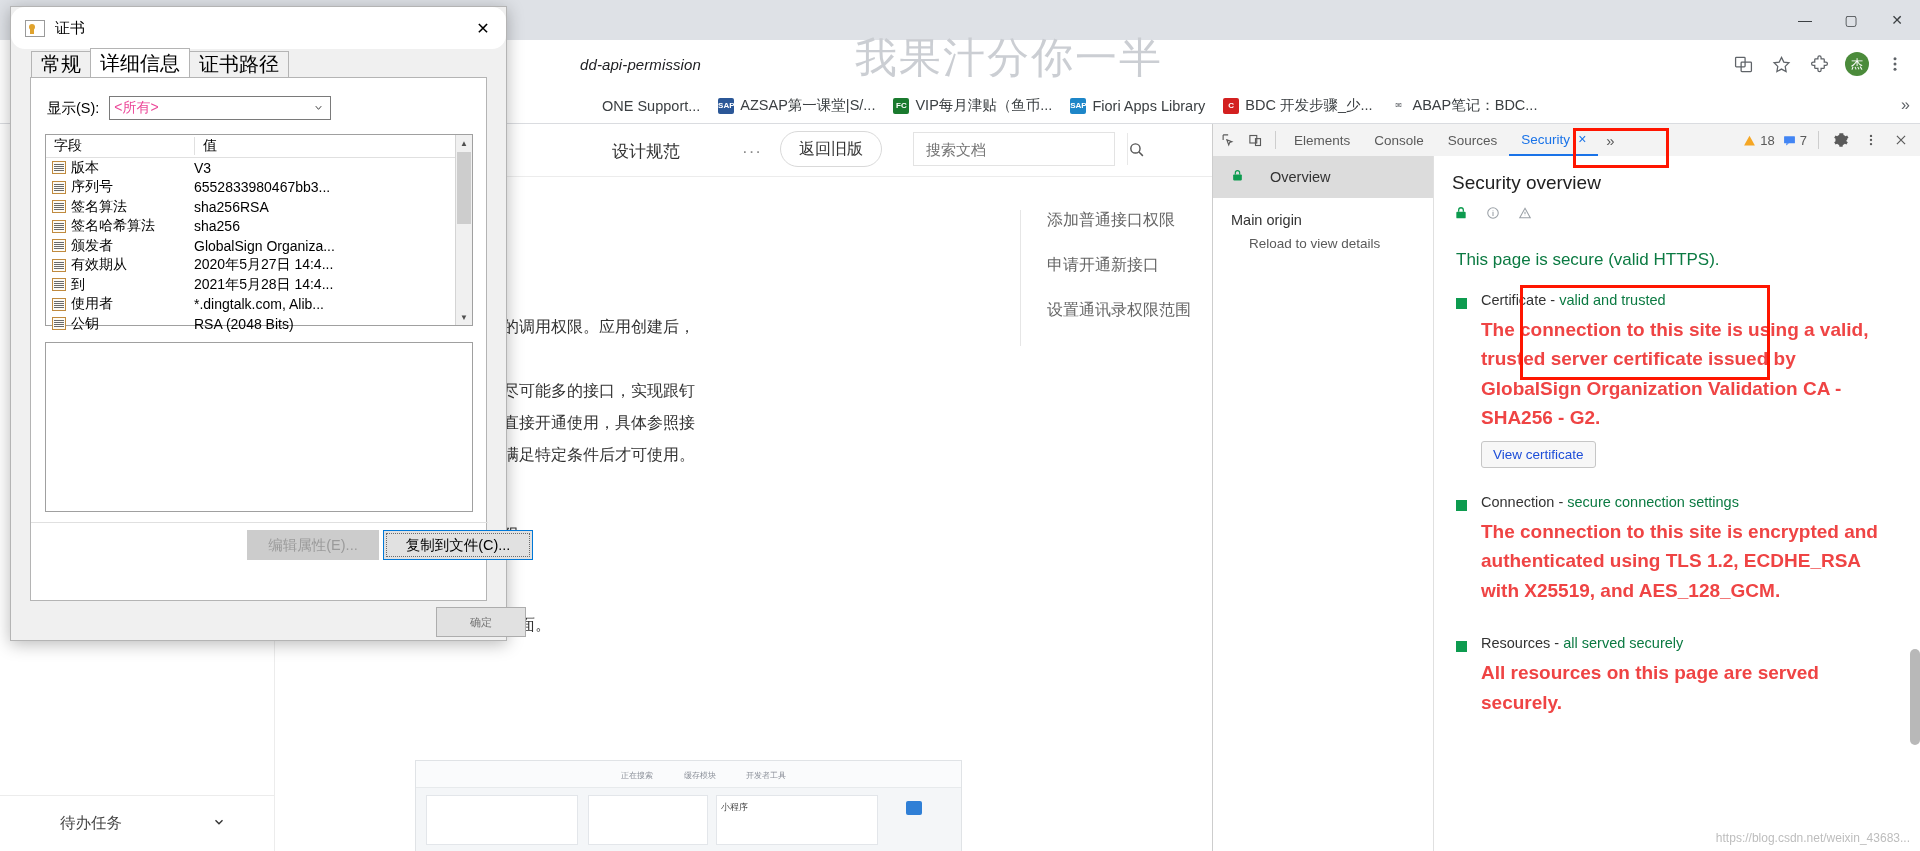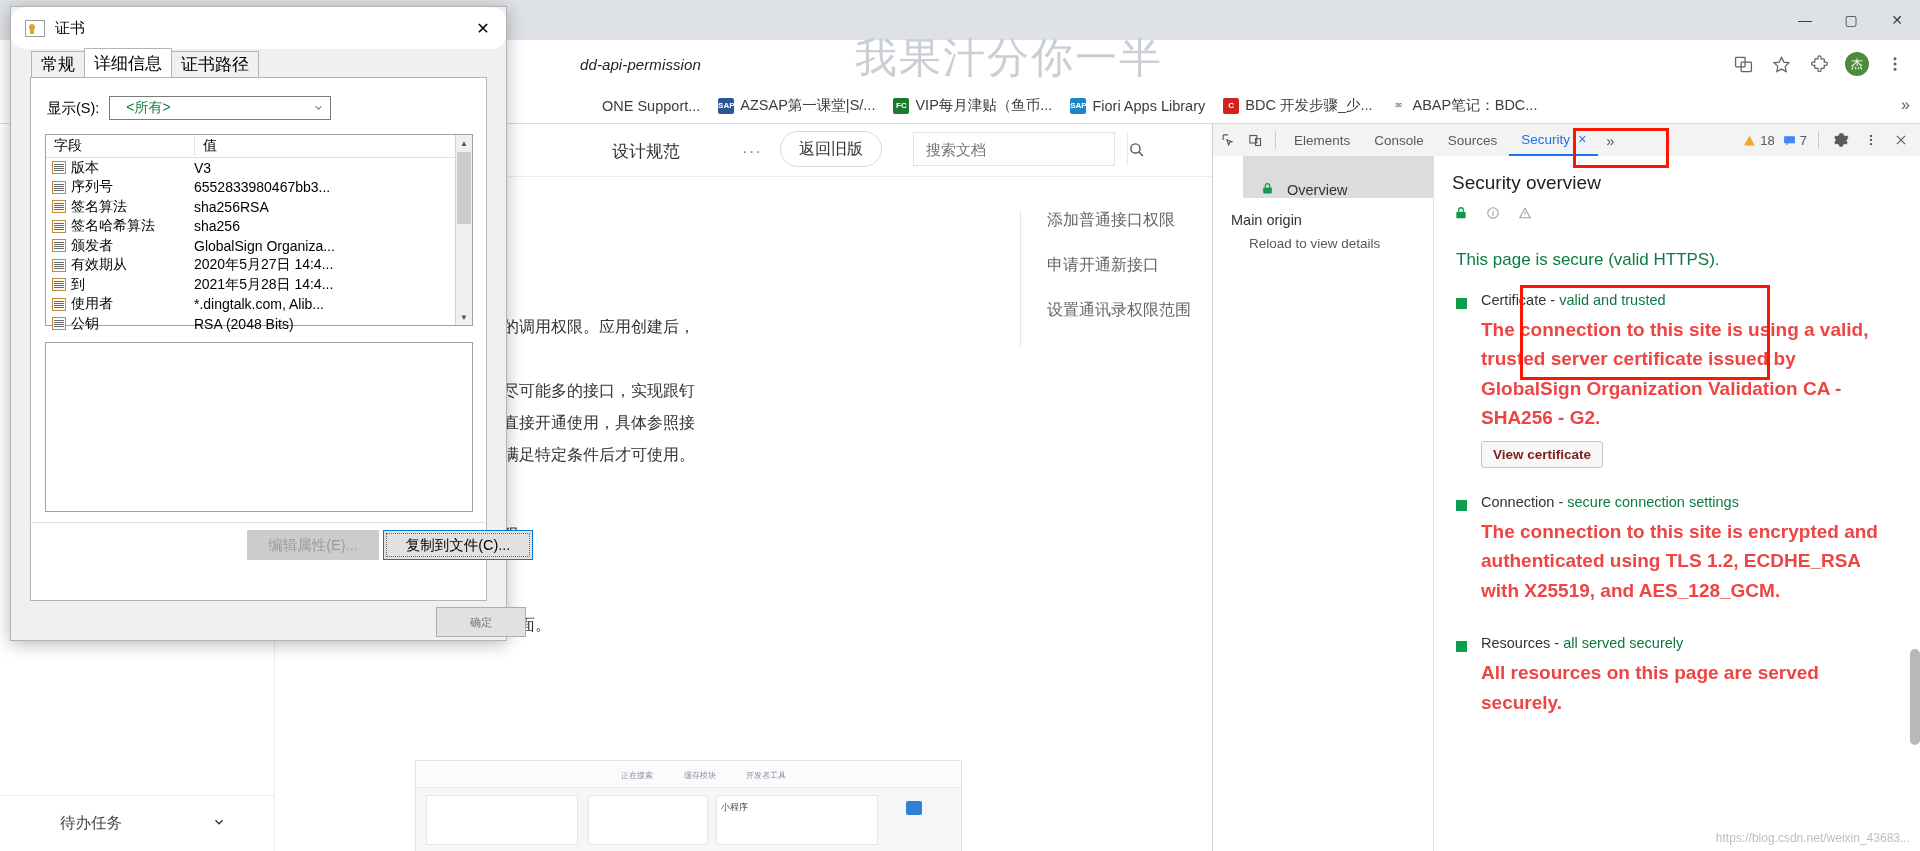--- a/index.html
+++ b/index.html
@@ -75,63 +75,63 @@
               display:flex;align-items:center;}
   .dt-iconbtn{width:28px;height:28px;display:flex;align-items:center;justify-content:center;color:#5a5a5a;}
   .dt-sep{width:1px;height:18px;background:#cdcdcd;margin:0 6px;}
   .dt-tab{font-size:13.5px;color:#5a5a5a;padding:0 12px;height:32px;display:flex;align-items:center;white-space:nowrap;}
   .dt-tab.active{color:#1a73e8;border-bottom:2px solid #1a73e8;box-sizing:border-box;}
   .dt-more{font-size:15px;color:#5a5a5a;padding:0 8px;}
   .dt-right{margin-left:auto;display:flex;align-items:center;gap:2px;padding-right:6px;}
   .dt-count{font-size:13px;color:#5a5a5a;display:flex;align-items:center;gap:4px;padding:0 3px;}
 
   .dt-side{position:absolute;left:0;top:32px;width:220px;height:695px;background:#fff;border-right:1px solid #e0e0e0;}
-  .dt-side-item{height:42px;display:flex;align-items:flex-end;padding-left:18px;gap:13px;font-size:14.5px;color:#333;margin-left:30px;}
+  .dt-side-item{height:42px;display:flex;align-items:center;padding-left:18px;gap:26px;font-size:14.5px;color:#333;}
   .dt-side-item.sel{background:#dcdcdc;}
   .dt-side-head{font-size:14.5px;color:#333;padding:14px 0 8px 18px;}
   .dt-side-sub{font-size:13.5px;color:#5a5a5a;padding-left:36px;}
 
   .dt-main{position:absolute;left:221px;top:32px;width:487px;height:695px;background:#fff;overflow:hidden;}
   .sec-title{font-size:19px;color:#222;margin:16px 0 0 18px;font-weight:400;}
   .sec-icons{display:flex;gap:18px;margin:12px 0 0 20px;align-items:center;}
   .sec-banner{font-size:17px;color:#0b7a42;margin:26px 0 0 22px;}
   .sec-item{margin:22px 0 0 22px;display:flex;gap:14px;}
   .sec-square{width:11px;height:11px;background:#0d9b4f;margin-top:6px;flex:0 0 11px;}
   .sec-head{font-size:14.5px;color:#333;}
   .sec-head em{font-style:normal;color:#0b7a42;}
   .sec-desc{font-size:19px;color:#ef4444;line-height:1.55;margin-top:7px;max-width:400px;font-weight:bold;}
   .viewcert{margin-top:8px;padding:5px 11px;border:1px solid #c6c6c6;border-radius:3px;background:#f7f7f7;
-            font-size:13.5px;color:#7f1d1d;font-weight:bold;display:inline-block;}
+            font-size:13.5px;color:#1d4ed8;font-weight:normal;display:inline-block;}
 
   .dt-scroll{position:absolute;right:1px;top:525px;width:10px;height:96px;background:#b8b8b8;border-radius:5px;}
 
   
   .redbox{position:absolute;border:3px solid #ff1500;box-sizing:border-box;pointer-events:none;}
 
   
   #certdlg{position:absolute;left:10px;top:6px;width:495px;height:633px;background:#f0f0f0;border:1px solid #b4b4b4;
            box-shadow:0 3px 16px rgba(0,0,0,.28);}
   .dlg-title{height:42px;display:flex;align-items:center;padding-left:14px;background:#ffffff;border-radius:14px;}
   .dlg-title-txt{font-size:15px;color:#000;margin-left:10px;}
   .dlg-close{position:absolute;right:0;top:0;width:46px;height:42px;display:flex;align-items:center;justify-content:center;
              font-size:16px;color:#000;}
   .cert-ico{width:18px;height:15px;border:1px solid #9a9a9a;background:#fff;position:relative;}
   .cert-ico:after{content:"";position:absolute;left:3px;top:3px;width:6px;height:6px;border-radius:50%;background:#e0a32e;}
   .cert-ico:before{content:"";position:absolute;left:4px;top:8px;width:4px;height:5px;background:#e0a32e;}
 
   .tabs{height:28px;display:flex;align-items:flex-end;padding-left:20px;background:#f0f0f0;}
-  .tab{height:25px;padding:0 9px;display:flex;align-items:center;font-size:17px;color:#000;
+  .tab{height:25px;padding:0 9px;display:flex;align-items:center;font-size:20px;color:#000;
        border:1px solid #b4b4b4;border-bottom:none;background:#f0f0f0;margin-right:-1px;}
   .tab.active{background:#fff;height:28px;position:relative;z-index:2;}
 
   .dlg-body{position:absolute;left:19px;top:70px;width:457px;height:524px;background:#fff;border:1px solid #b4b4b4;box-sizing:border-box;}
   .show-row{display:flex;align-items:center;padding:18px 0 0 16px;gap:10px;}
   .show-lbl{font-size:14.5px;color:#000;}
   .combo{width:222px;height:24px;border:1px solid #7a7a7a;background:#fff;display:flex;align-items:center;
-         justify-content:space-between;padding:0 6px 0 16px;box-sizing:border-box;font-size:14px;color:#15803d;}
+         justify-content:space-between;padding:0 6px 0 4px;box-sizing:border-box;font-size:14px;color:#ec4899;}
 
   .grid{position:absolute;left:14px;top:56px;width:428px;height:192px;border:1px solid #a0a0a0;background:#fff;box-sizing:border-box;}
   .grid-head{height:22px;display:flex;font-size:14px;color:#000;border-bottom:1px solid #e0e0e0;align-items:center;}
   .gh1{width:140px;padding-left:8px;}
   .gh2{width:148px;border-left:1px solid #e0e0e0;padding-left:8px;box-sizing:border-box;}
   .gh3{flex:1;border-left:1px solid #e0e0e0;}
   .grow{height:19.5px;display:flex;align-items:center;font-size:14px;color:#000;}
   .gf{width:140px;padding-left:6px;display:flex;align-items:center;gap:5px;box-sizing:border-box;}
   .gv{flex:1;padding-left:8px;box-sizing:border-box;white-space:nowrap;overflow:hidden;}
   .fld-ico{width:12px;height:11px;border:1px solid #c08a3e;background:#fdfbf5;position:relative;flex:0 0 12px;}

